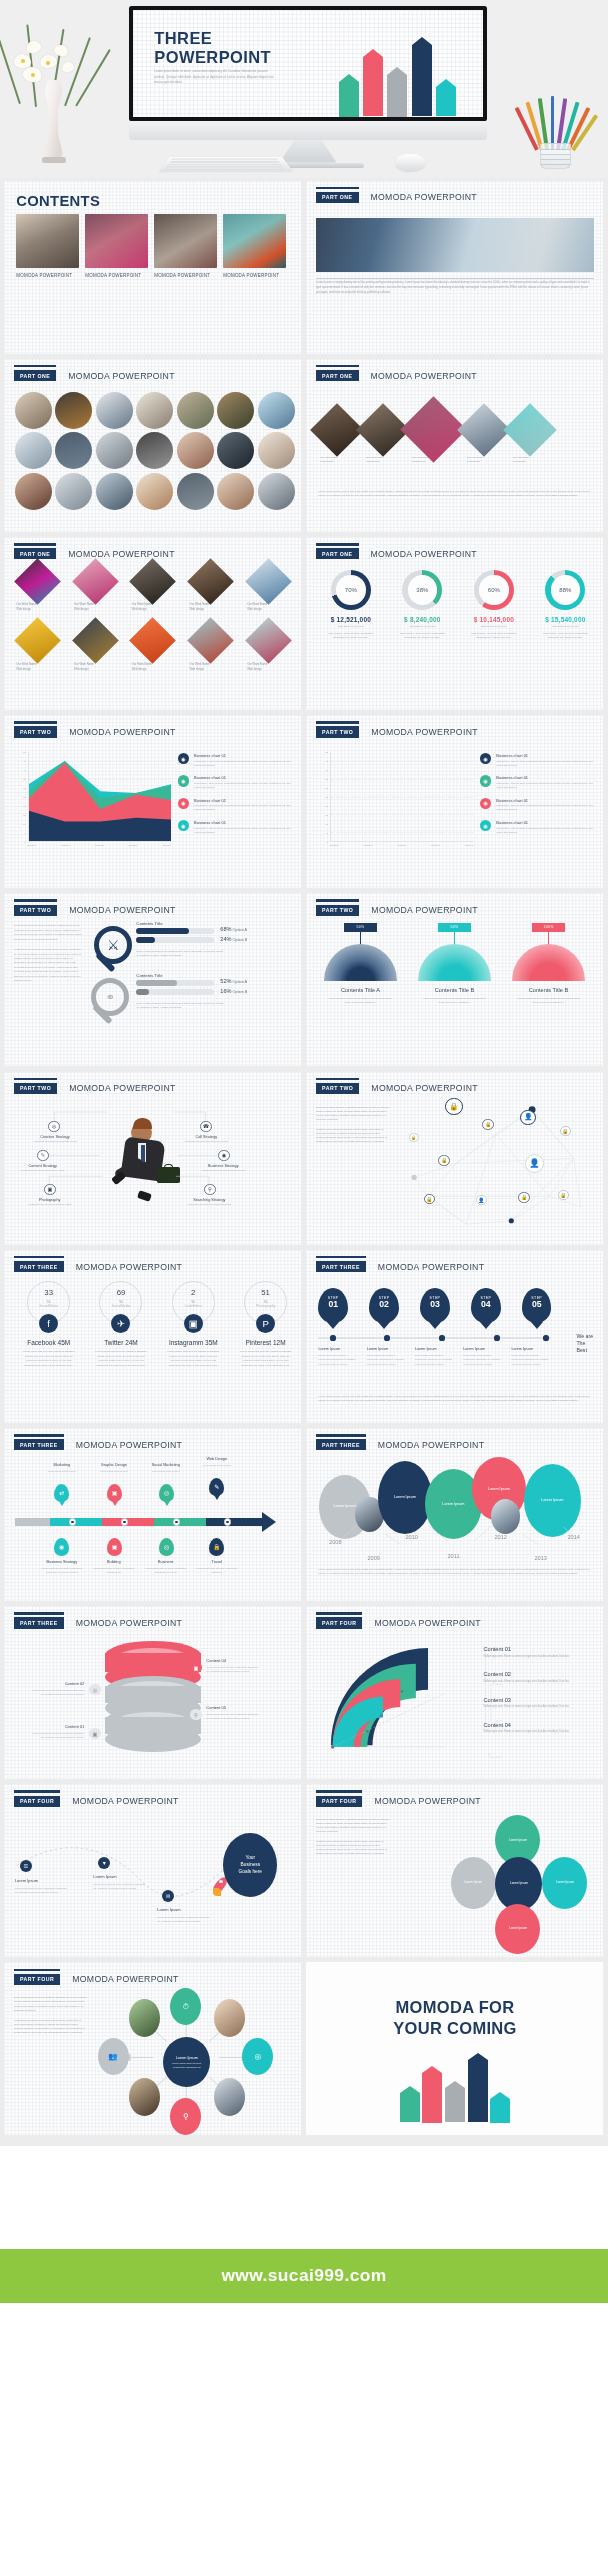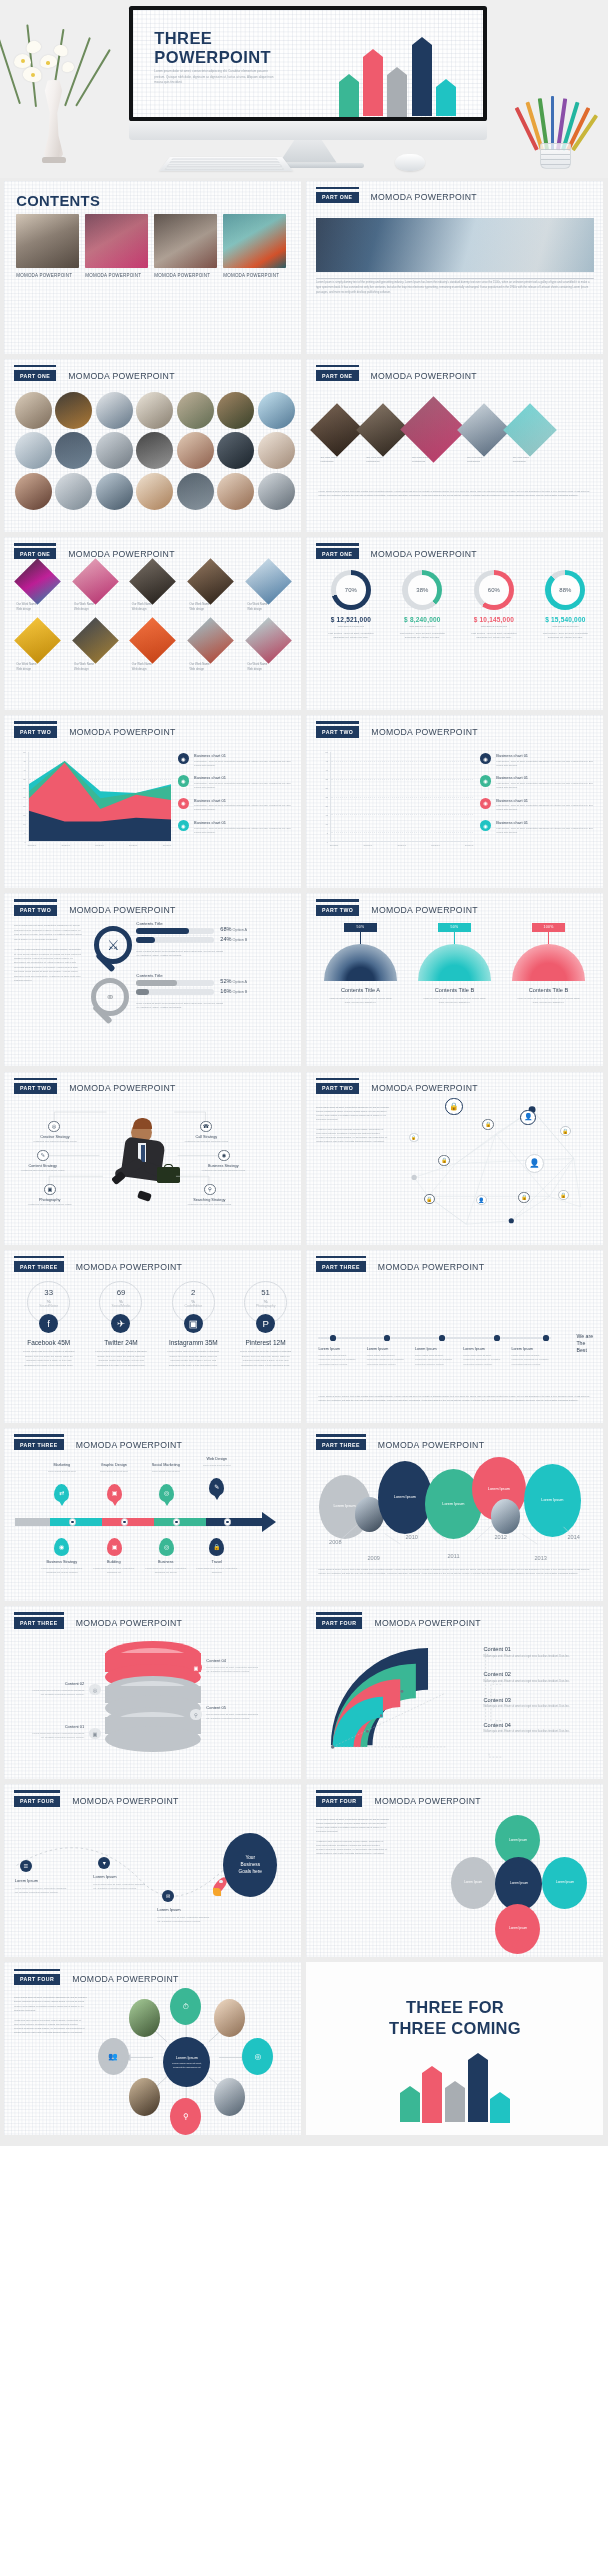--- a/index.html
+++ b/index.html
@@ -996,20 +996,44 @@
             <div class="sdesc">Lorem Ipsum has been the industry's standard dummy text ever since the 1500s, when an unknown printer took a galley of type and scrambled it to make a type specimen book.</div>
           </div>
         </div>
       </div>
 
       <div class="slide">
         <div class="s-head">
           <div class="s-badge">PART THREE</div>
           <div class="s-title">MOMODA POWERPOINT</div>
         </div>
+        <div class="steps">
+          <div class="steprow">
+            <div class="pin">
+              <div class="k">STEP</div>
+              <div class="n">01</div>
+            </div>
+            <div class="pin">
+              <div class="k">STEP</div>
+              <div class="n">02</div>
+            </div>
+            <div class="pin">
+              <div class="k">STEP</div>
+              <div class="n">03</div>
+            </div>
+            <div class="pin">
+              <div class="k">STEP</div>
+              <div class="n">04</div>
+            </div>
+            <div class="pin">
+              <div class="k">STEP</div>
+              <div class="n">05</div>
+            </div>
+          </div>
+        </div>
         <div class="stepline">
           <div class="stepdot" style="left:12px;"></div>
             <div class="stepdot" style="left:66px;"></div>
           <div class="stepdot" style="left:121px;"></div>
             <div class="stepdot" style="left:176px;"></div>
           <div class="stepdot" style="left:225px;"></div>
         </div>
         <div class="weare">
           <div>We are</div>
           <div>The</div>
@@ -1375,22 +1399,22 @@
           <div class="ph" style="position:absolute;left:127px;top:90px;width:31px;height:38px;border-radius:50%;background:linear-gradient(150deg,#d7dde3,#5b6c7c);"></div>
           <div class="hubnode" style="left:76px;top:49px;width:47px;height:50px;background:#1f3a5f;font-size:3.8px;text-align:center;flex-direction:column;padding:3.5px;">
             <span>Lorem Ipsum</span>
             <span style="font-size:2.4px;opacity:.85;margin-top:2.6px;line-height:1.5;">Lorem ipsum dolor sit amet, consectetur adipiscing elit</span>
           </div>
         </div>
       </div>
 
       <div class="slide plain" style="background:#fdfdfd;">
         <div class="thanks-t">
-          <div>THREE FOR</div>
-          <div>THREE COMING</div>
+          <div>MOMODA FOR</div>
+          <div>YOUR COMING</div>
         </div>
         <div class="thanks-bars">
           <div class="arrowbar" style="position:relative;height:37px;">
             <div class="tip" style="border-bottom:7.8px solid #3ab795;"></div>
             <div class="body" style="height:29px;background:#3ab795;"></div>
           </div>
           <div class="arrowbar" style="position:relative;height:57px;">
             <div class="tip" style="border-bottom:7.8px solid #ef5b6d;"></div>
             <div class="body" style="height:50px;background:#ef5b6d;"></div>
           </div>
@@ -1406,16 +1430,19 @@
             <div class="tip" style="border-bottom:7.8px solid #1fc3c3;"></div>
             <div class="body" style="height:23.5px;background:#1fc3c3;"></div>
           </div>
         </div>
       </div>
     </div>
 
   </div>
 
   <div class="spacer"></div>
+  <div class="banner-lime">
+    <span>www.sucai999.com</span>
+  </div>
   <div class="spacer2"></div>
 
 </div>
 
 
 </body></html>

